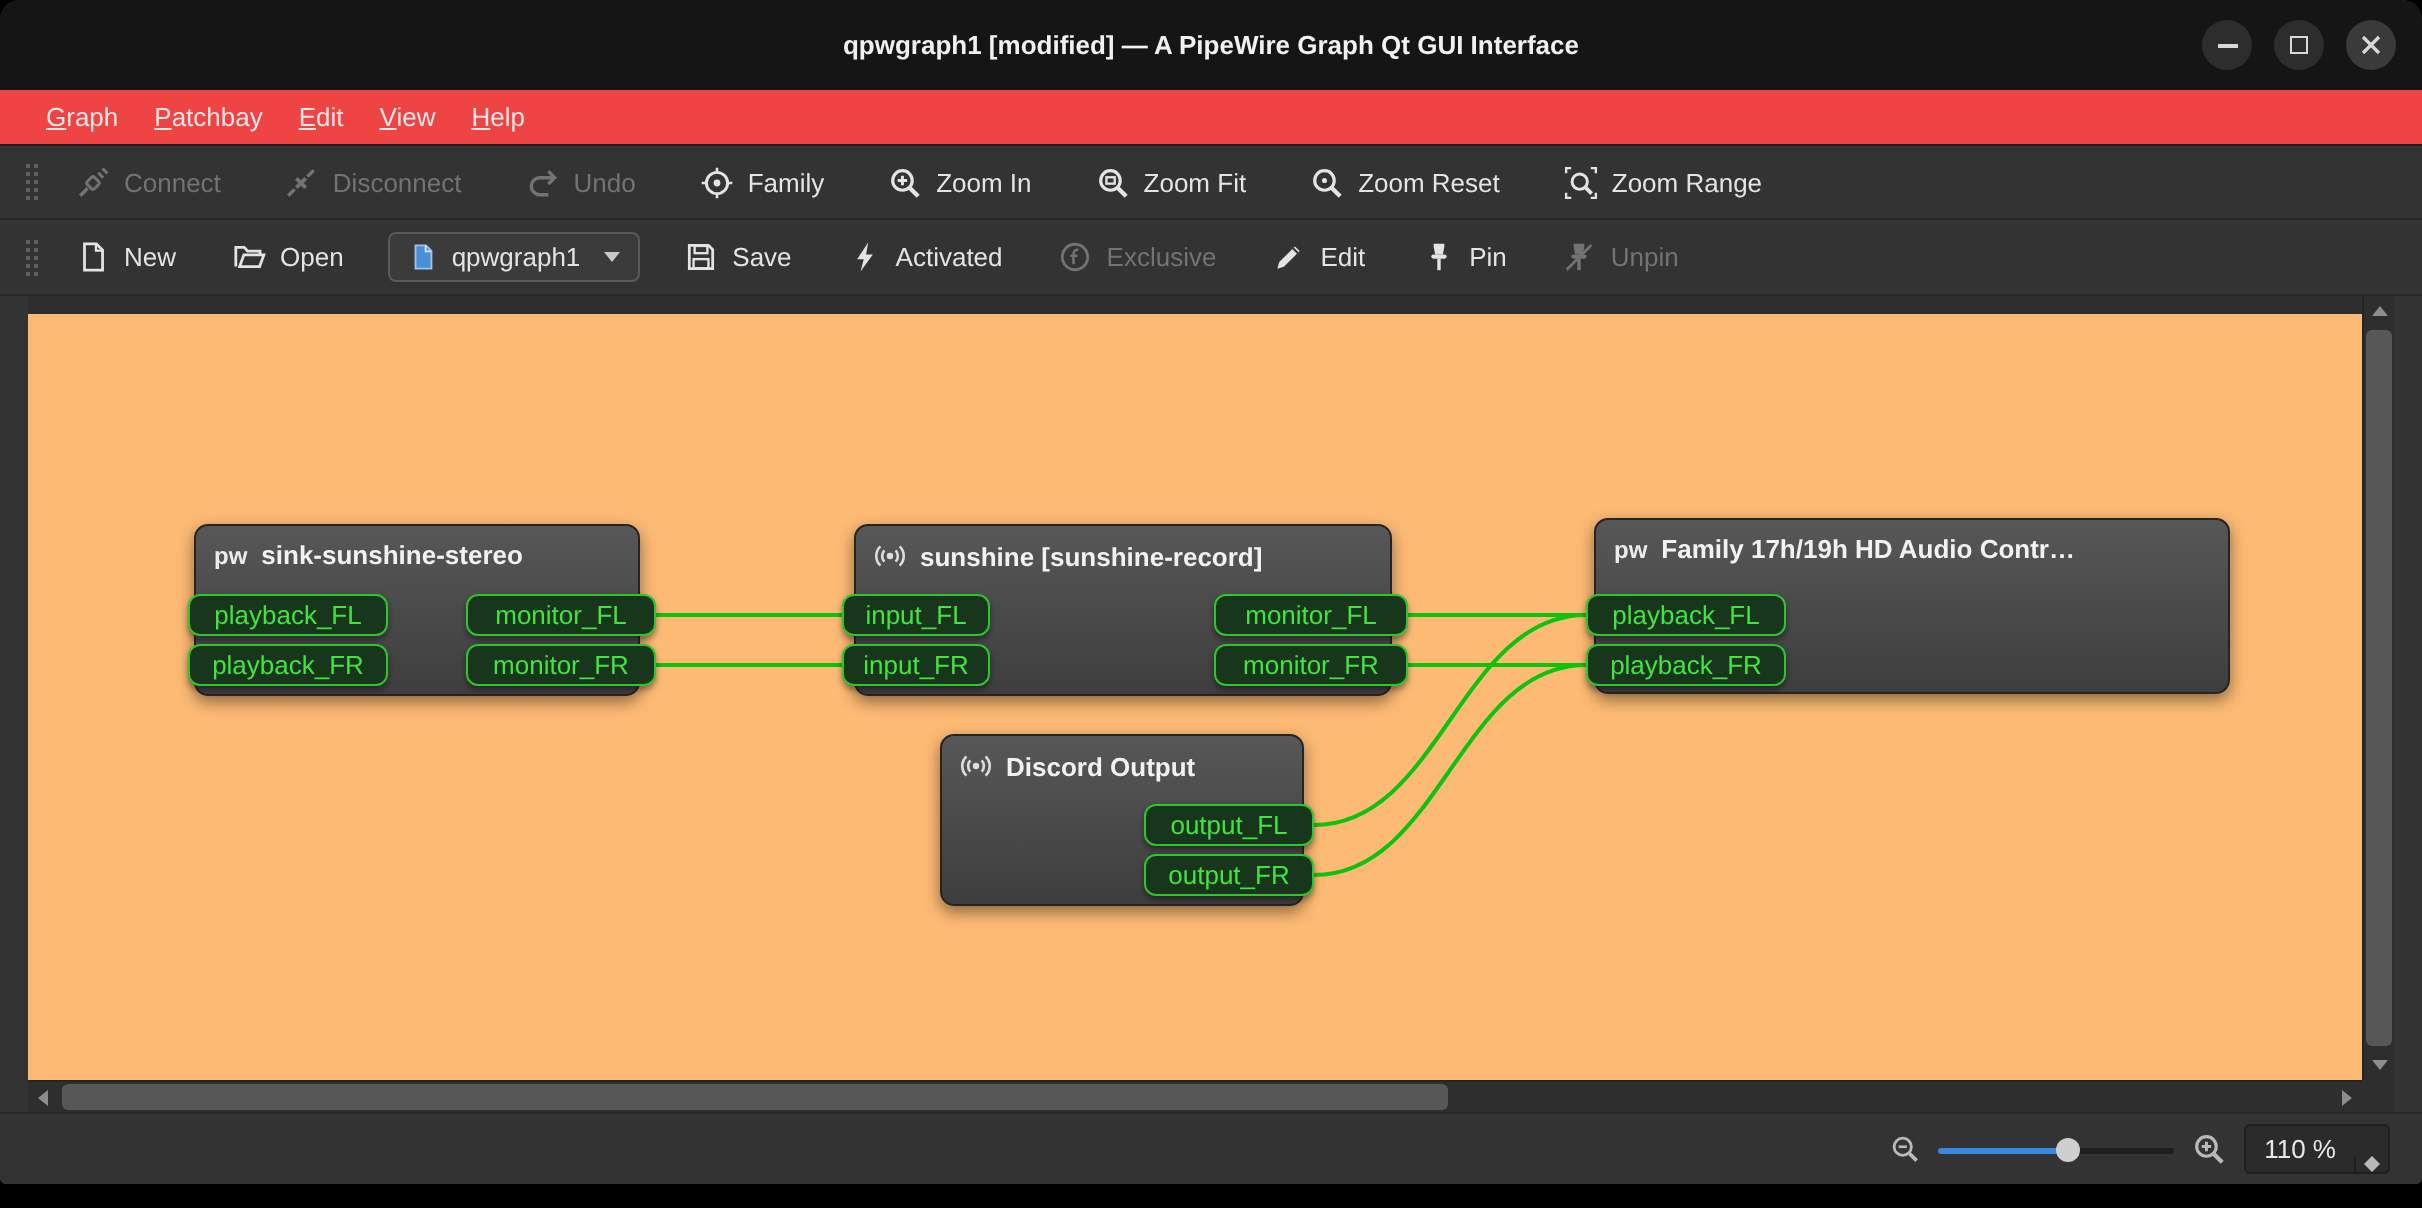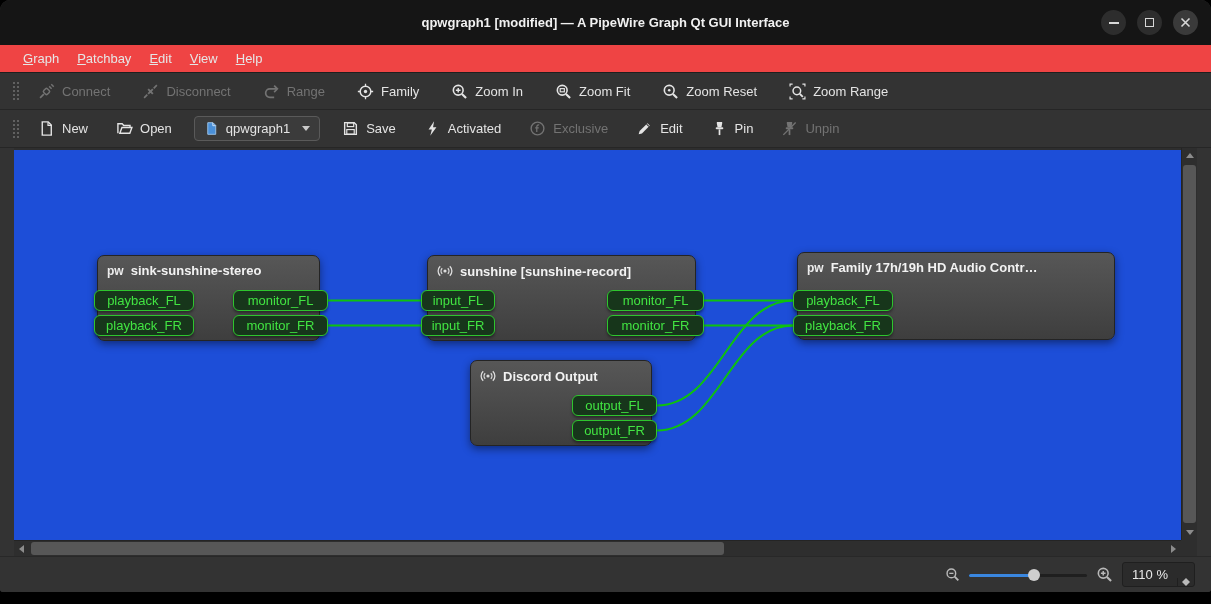--- a/index.html
+++ b/index.html
@@ -27,21 +27,21 @@
   .tb-item { display: flex; align-items: center; gap: 7px; padding: 6px 10px; margin-right: 12px; color: #e4e4e4; font-size: 13px; white-space: nowrap; }
   .toolbar.second .tb-item { margin-right: 8px; }
   .tb-item.disabled { color: #737373; }
   .tb-item svg { display: block; }
 
   .combo { display: flex; align-items: center; gap: 7px; background: #3b3b3b; border: 1px solid #5a5a5a; border-radius: 4px; padding: 4px 9px; margin: 0 12px 0 4px; color: #e4e4e4; font-size: 13px; }
   .combo-arrow { width: 0; height: 0; border-left: 4px solid transparent; border-right: 4px solid transparent; border-top: 5px solid #c9c9c9; margin-left: 5px; }
 
   
   .canvas-wrap { position: relative; margin: 0 14px; height: 408px; background: #2e2e2e; }
-  .canvas { position: absolute; left: 0; top: 2px; width: 1167px; height: 392px; background: #1d4ed8; overflow: hidden; }
+  .canvas { position: absolute; left: 0; top: 9px; width: 1167px; height: 392px; background: #fdba74; overflow: hidden; }
 
   .node { position: absolute; background: linear-gradient(180deg, #575757, #3e3e3e); border: 1px solid #242424; border-radius: 7px; box-shadow: 0 3px 8px rgba(0,0,0,0.45); z-index: 1; }
   .node-header { display: flex; align-items: center; gap: 7px; padding: 7px 9px; }
   .node-title { font-size: 13px; font-weight: bold; color: #f2f2f2; white-space: nowrap; overflow: hidden; }
   .pw-glyph { font-size: 12px; font-weight: bold; color: #ececec; letter-spacing: 0; }
 
   .links { position: absolute; left: 0; top: 0; z-index: 2; pointer-events: none; }
   .links path { pointer-events: stroke; }
 
   .port { position: absolute; z-index: 3; height: 21px; line-height: 19px; text-align: center; font-size: 13px; color: #42e442; background: #17361b; border: 1px solid #2ec52e; border-radius: 6px; box-shadow: 0 2px 3px rgba(0,0,0,0.4); white-space: nowrap; overflow: hidden; }
@@ -120,21 +120,21 @@
       </svg>
       <span>Disconnect</span>
     </div>
 
 
     <div class="tb-item disabled">
       <svg width="17" height="17" viewBox="0 0 16 16">
         <path d="M10.5 2.5 L13.5 5.5 L10.5 8.5" stroke="currentColor" stroke-width="1.6" fill="none"></path>
         <path d="M13 5.5 H6.5 A4 4 0 0 0 6.5 13.5 H10.5" stroke="currentColor" stroke-width="1.6" fill="none"></path>
       </svg>
-      <span>Range</span>
+      <span>Undo</span>
     </div>
 
     <div class="tb-item">
       <svg width="17" height="17" viewBox="0 0 16 16">
         <circle cx="8" cy="8" r="5" fill="none" stroke="currentColor" stroke-width="1.4"></circle>
         <circle cx="8" cy="8" r="1.6" fill="currentColor"></circle>
         <path d="M8 0.8 V3 M8 13 V15.2 M0.8 8 H3 M13 8 H15.2" stroke="currentColor" stroke-width="1.2"></path>
       </svg>
       <span>Family</span>
     </div>

